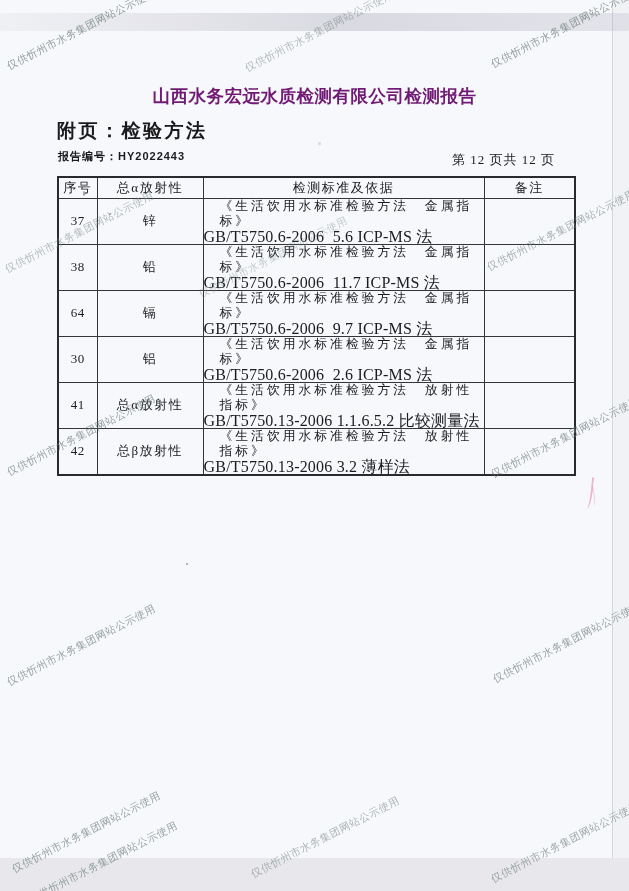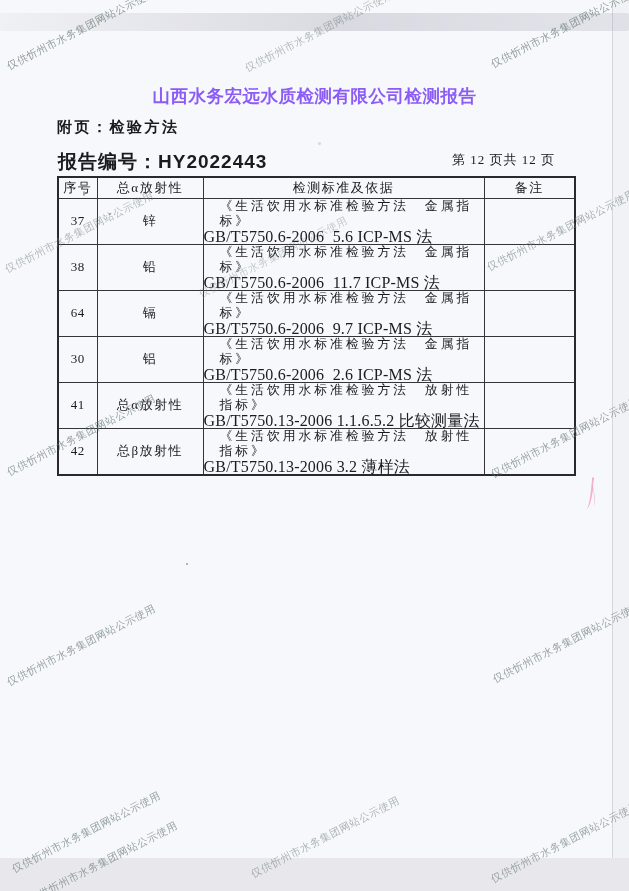--- a/index.html
+++ b/index.html
@@ -21,32 +21,32 @@
   }
   .page-right-edge{
     position:absolute;left:612px;top:0;width:17px;height:858px;
     background:rgba(205,205,216,.14);
     border-left:1px solid rgba(160,160,175,.35);
   }
   
   .title{
     position:absolute;left:0;top:84px;width:629px;text-align:center;
     font-family:"Liberation Sans","DejaVu Sans",sans-serif;
-    font-weight:bold;font-size:17.5px;letter-spacing:.5px;color:#8b5cf6;
+    font-weight:bold;font-size:17.5px;letter-spacing:.5px;color:#701a75;
   }
   .subtitle{
     position:absolute;left:57px;top:118px;
     font-family:"Liberation Sans","DejaVu Sans",sans-serif;
-    font-weight:bold;font-size:15px;letter-spacing:2.5px;color:#1a1a1d;
+    font-weight:bold;font-size:19px;letter-spacing:2.5px;color:#1a1a1d;
   }
   .report-line{position:absolute;left:0;top:149px;width:629px;height:20px;}
   .report-no{
     position:absolute;left:58px;top:0;
     font-family:"Liberation Sans","DejaVu Sans",sans-serif;
-    font-weight:bold;font-size:19px;letter-spacing:1px;
+    font-weight:bold;font-size:11px;letter-spacing:1px;
   }
   .page-info{
     position:absolute;right:74px;top:2px;
     font-size:13px;letter-spacing:1px;text-align:right;
   }
   
   table.methods{
     position:absolute;left:57px;top:176px;width:517px;
     border-collapse:collapse;table-layout:fixed;
     border:2px solid #2a2a2e;

